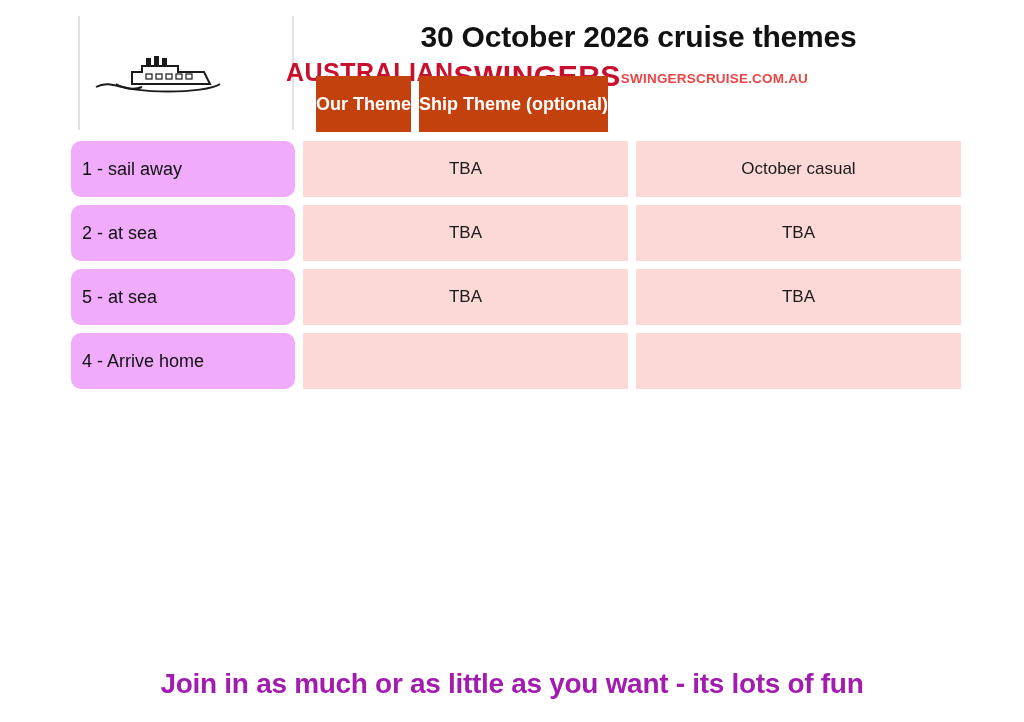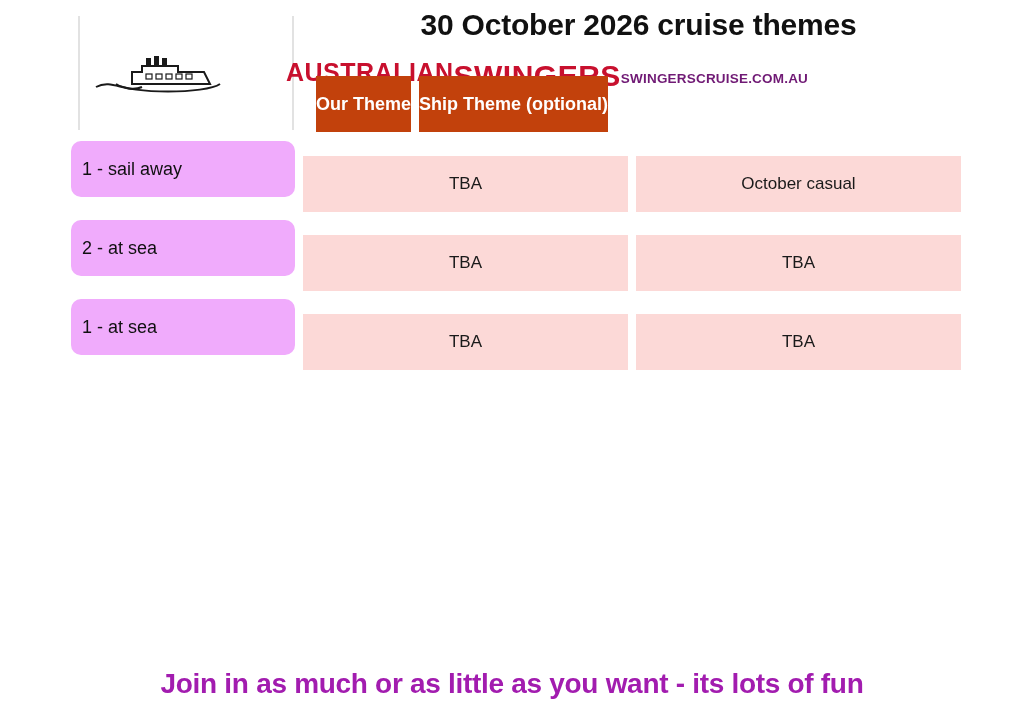--- a/index.html
+++ b/index.html
@@ -49,30 +49,30 @@
     font-size: 25px;
     margin-top: -6px;
   }
   .logo-swing {
     font-size: 30px;
     margin-top: 1px;
   }
   .logo-url {
     font-size: 13.5px;
     font-weight: bold;
-    color: #701a75;
+    color: #ef4444;
     letter-spacing: 0.2px;
     margin-top: 7px;
   }
 
   
   .page-title {
     position: absolute;
     left: 316px;
-    top: 8px;
+    top: 20px;
     width: 645px;
     text-align: center;
     font-size: 30px;
     font-weight: bold;
     color: #111111;
     letter-spacing: -0.2px;
   }
 
   
   .table {
@@ -104,21 +104,20 @@
     border-radius: 10px;
   }
   .cell.spacer-col {
     width: 237px;
     background: transparent;
   }
   .cell.data-col {
     width: 345px;
     background: #fcd9d7;
     color: #1a1a1a;
-    margin-top: 15px;
   }
   .cell.head {
     background: #c2410c;
     color: #ffffff;
     font-weight: bold;
     font-size: 18px;
     height: 56px;
   }
   .row.header-row .cell.head:first-child { width: 345px; }
   .row.header-row { margin-bottom: 9px; }
@@ -183,21 +182,26 @@
     <div class="cell data-col">October casual</div>
   </div>
 
   <div class="row">
     <div class="cell label-col">2 - at sea</div>
     <div class="cell data-col">TBA</div>
     <div class="cell data-col">TBA</div>
   </div>
 
   <div class="row">
-    <div class="cell label-col">1 - at sea</div>
-    <div class="cell data-col">TBA</div>
-    <div class="cell data-col">TBA</div>
-  </div>
-
+    <div class="cell label-col">5 - at sea</div>
+    <div class="cell data-col">TBA</div>
+    <div class="cell data-col">TBA</div>
+  </div>
+
+  <div class="row">
+    <div class="cell label-col">4 - Arrive home</div>
+    <div class="cell data-col"></div>
+    <div class="cell data-col"></div>
+  </div>
 
 </div>
 
 <div class="footer-text">Join in as much or as little as you want - its lots of fun</div>
 
 </body></html>

